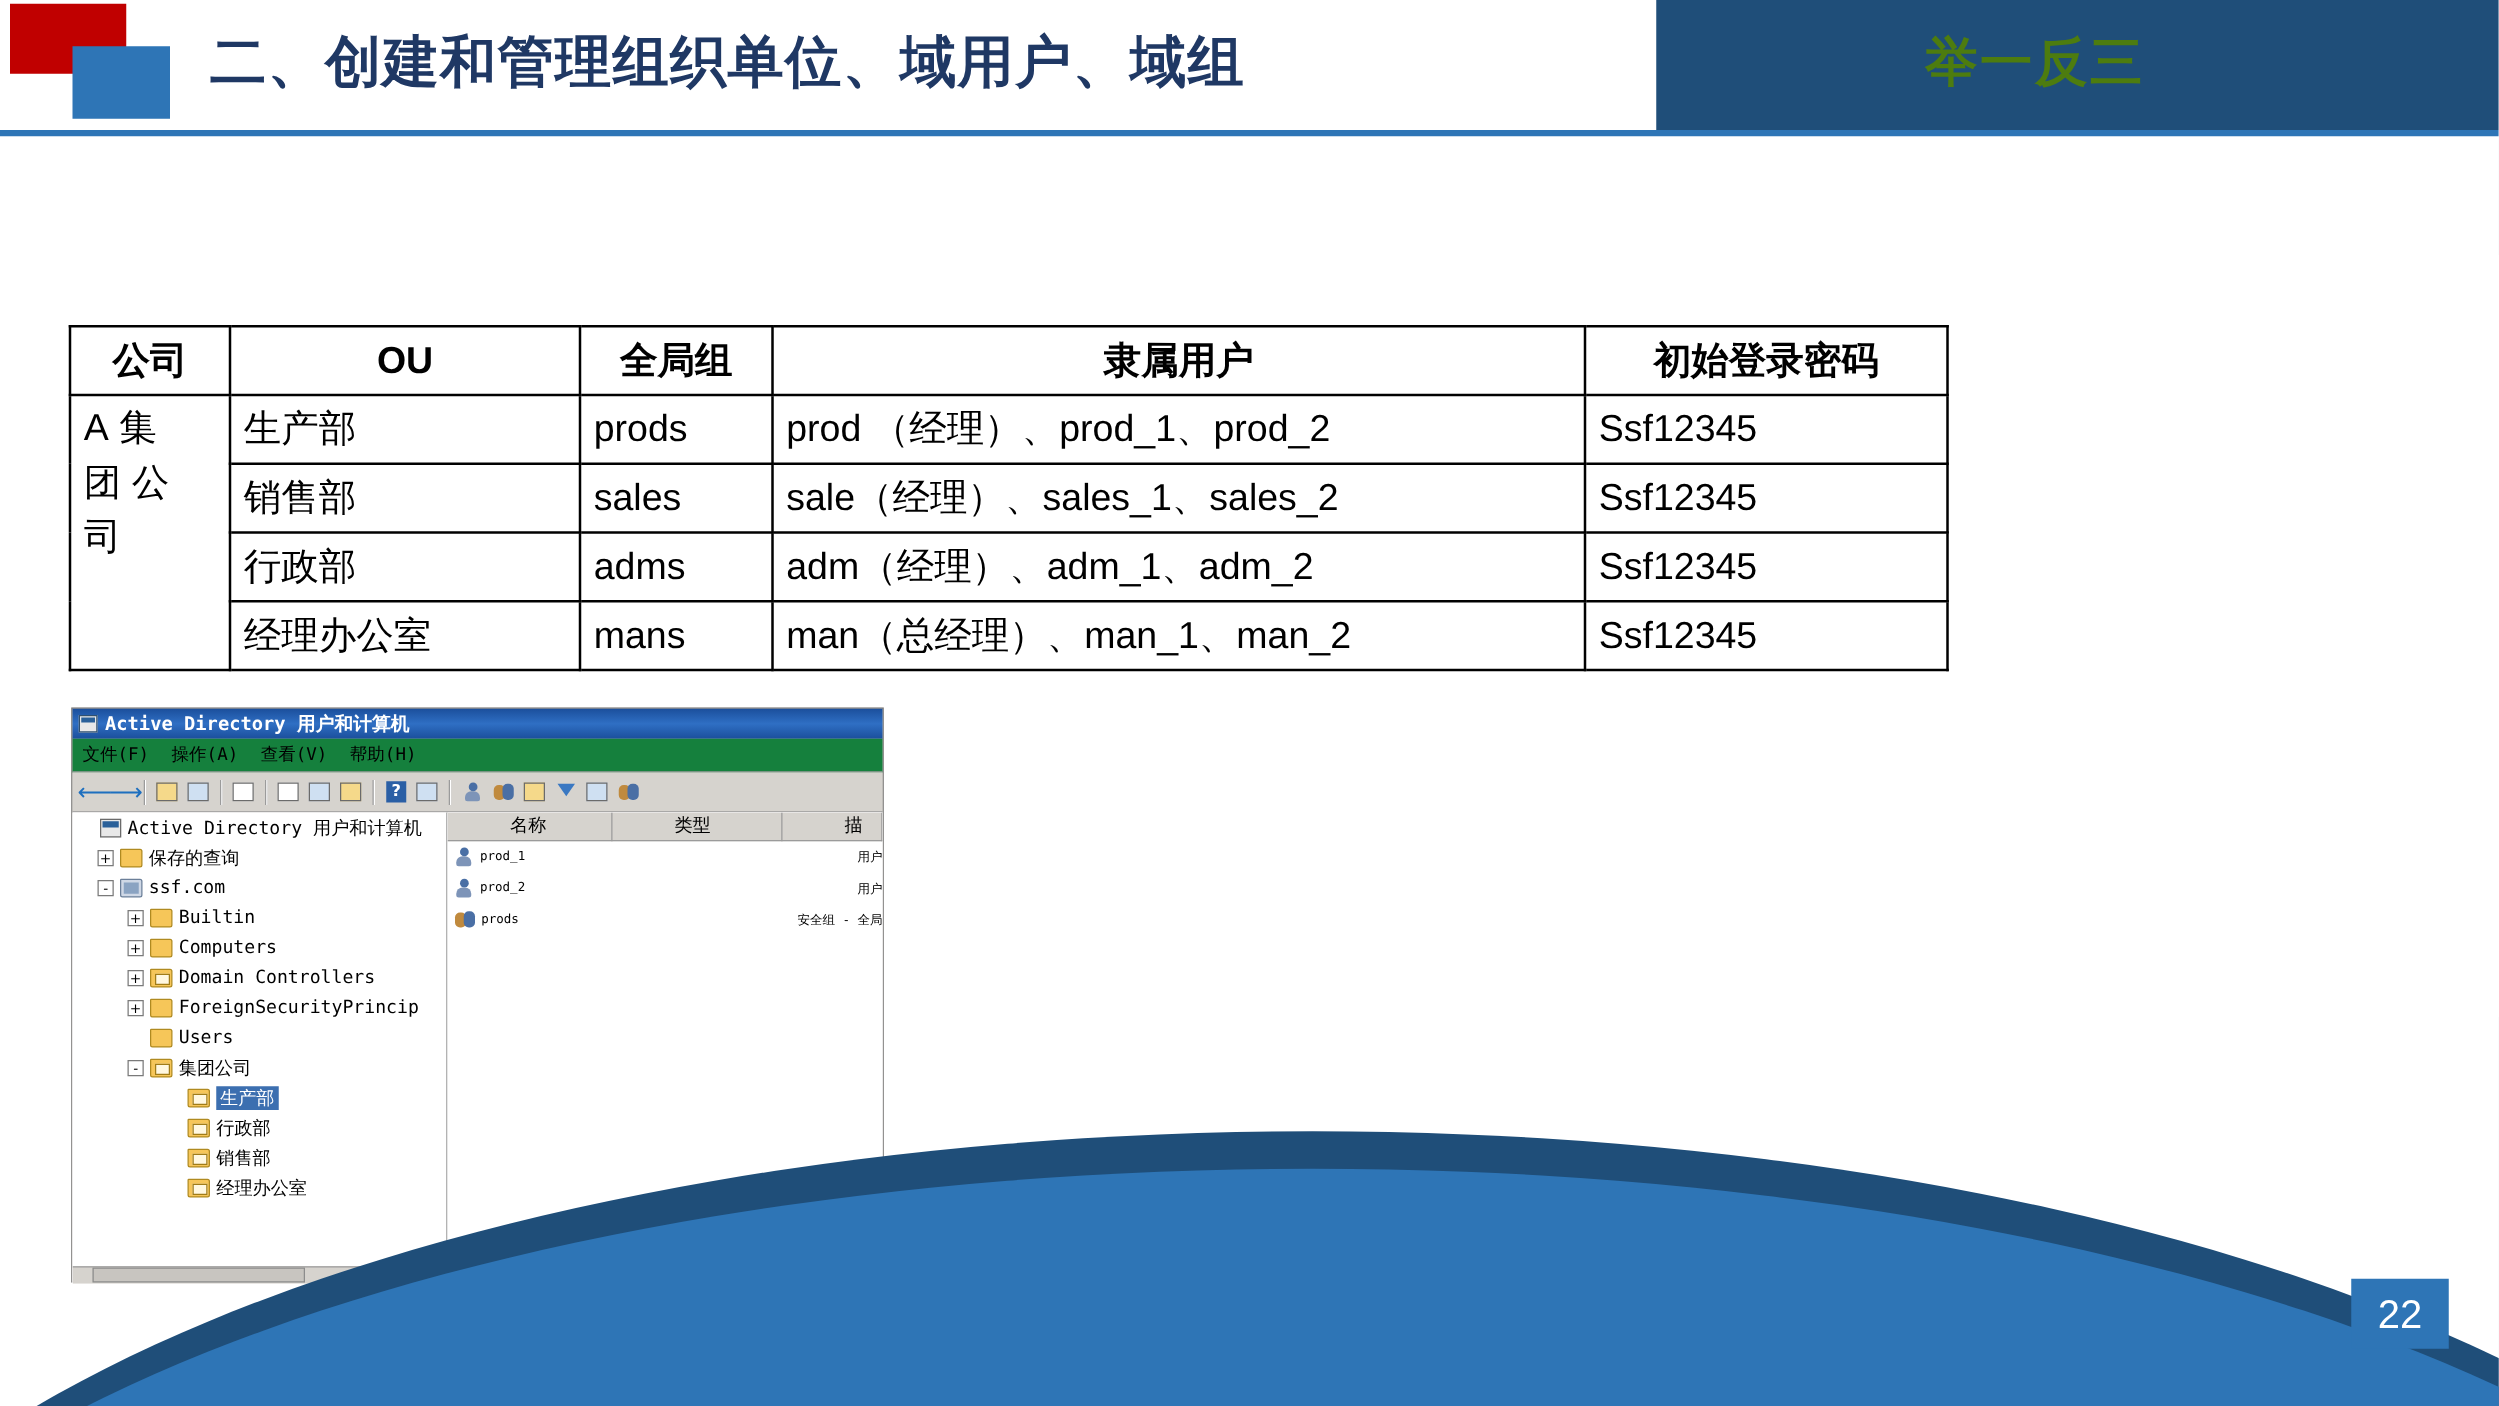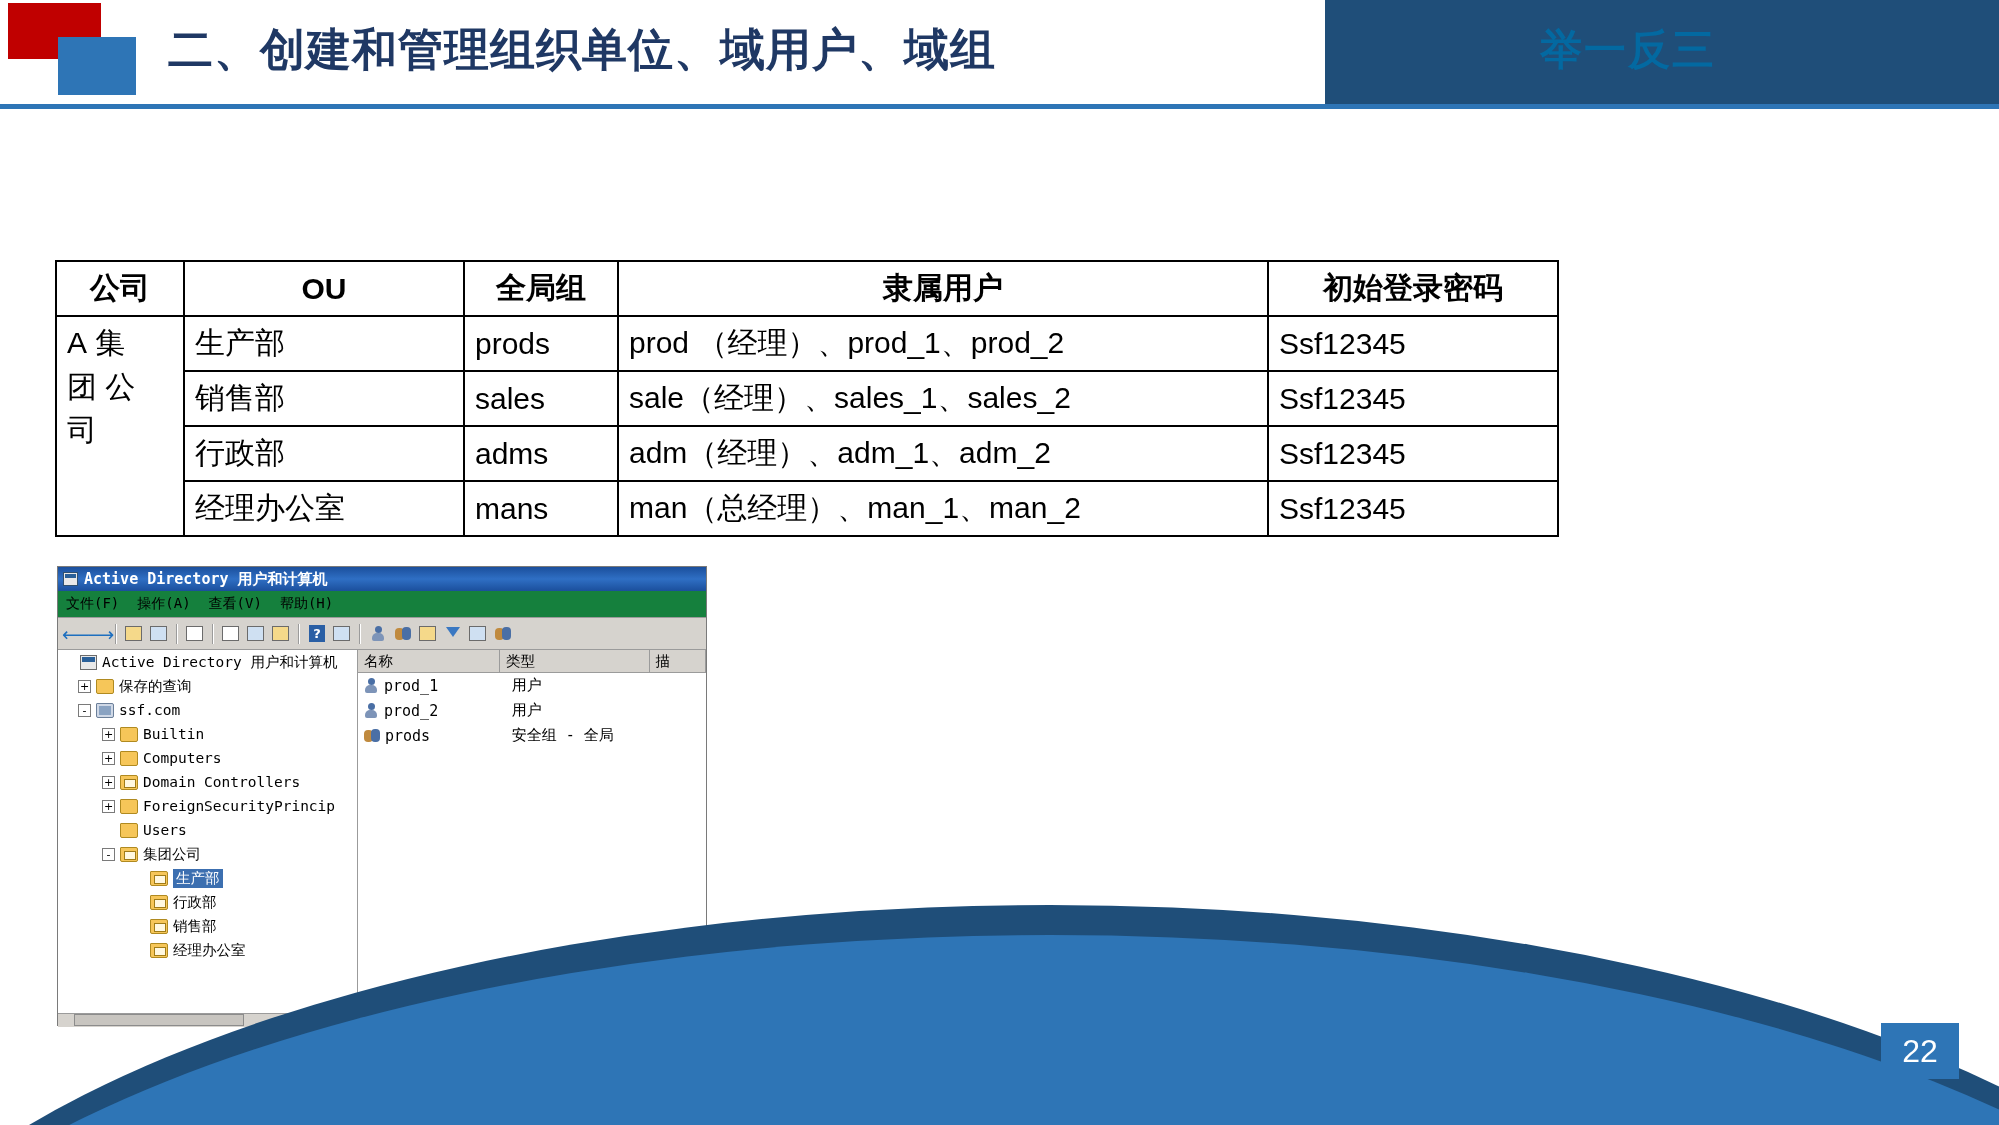--- a/index.html
+++ b/index.html
@@ -48,21 +48,21 @@
     font-weight: bold;
     color: #1f3864;
     letter-spacing: 1px;
     white-space: nowrap;
   }
   .header-right-title {
     position: absolute;
     left: 1540px; top: 22px;
     font-size: 42px;
     font-weight: bold;
-    color: #0369a1;
+    color: #4d7c0f;
     letter-spacing: 2px;
     white-space: nowrap;
   }
   .header-underline {
     position: absolute;
     left: 0; top: 104px;
     width: 1999px; height: 5px;
     background: #2e75b6;
   }
 
@@ -298,32 +298,34 @@
     align-items: center;
   }
   .lh-cell {
     border-right: 1px solid #9b9b9b;
     height: 23px;
     line-height: 22px;
     padding-left: 6px;
     font-family: "DejaVu Sans Mono", monospace;
     color: #000;
     overflow: hidden;
+    margin-left: 44px;
   }
   .lh-name { width: 152px; }
   .lh-type { width: 160px; }
   .lh-desc { width: 60px; }
   .list-row {
     display: flex;
     align-items: center;
     height: 25px;
-    font-size: 15px;
+    font-size: 10px;
     font-family: "DejaVu Sans Mono", monospace;
     color: #000;
     padding-left: 6px;
+    text-align: right;
   }
   .lr-name { width: 152px; display: flex; align-items: center; }
   .lr-type { width: 200px; }
   .user-ico {
     width: 14px; height: 16px; margin-right: 6px; flex: 0 0 auto;
     position: relative;
   }
   .user-ico::before {
     content: "";
     position: absolute; left: 4px; top: 0;

